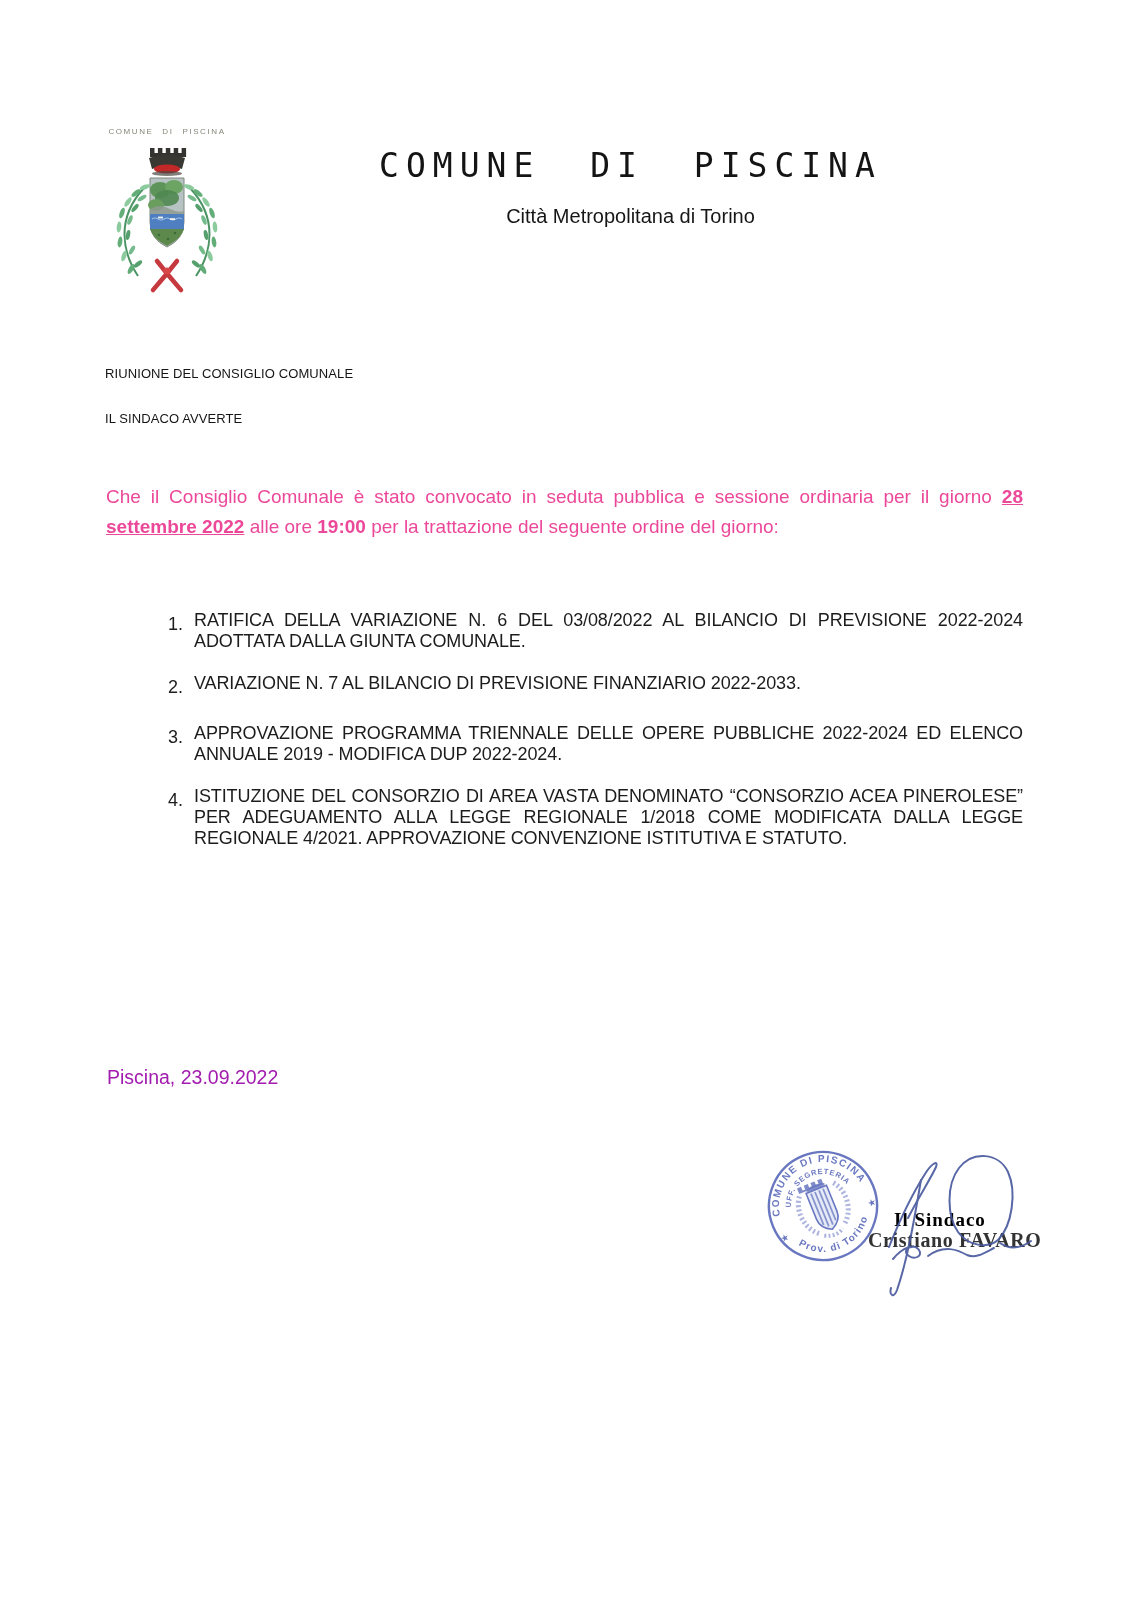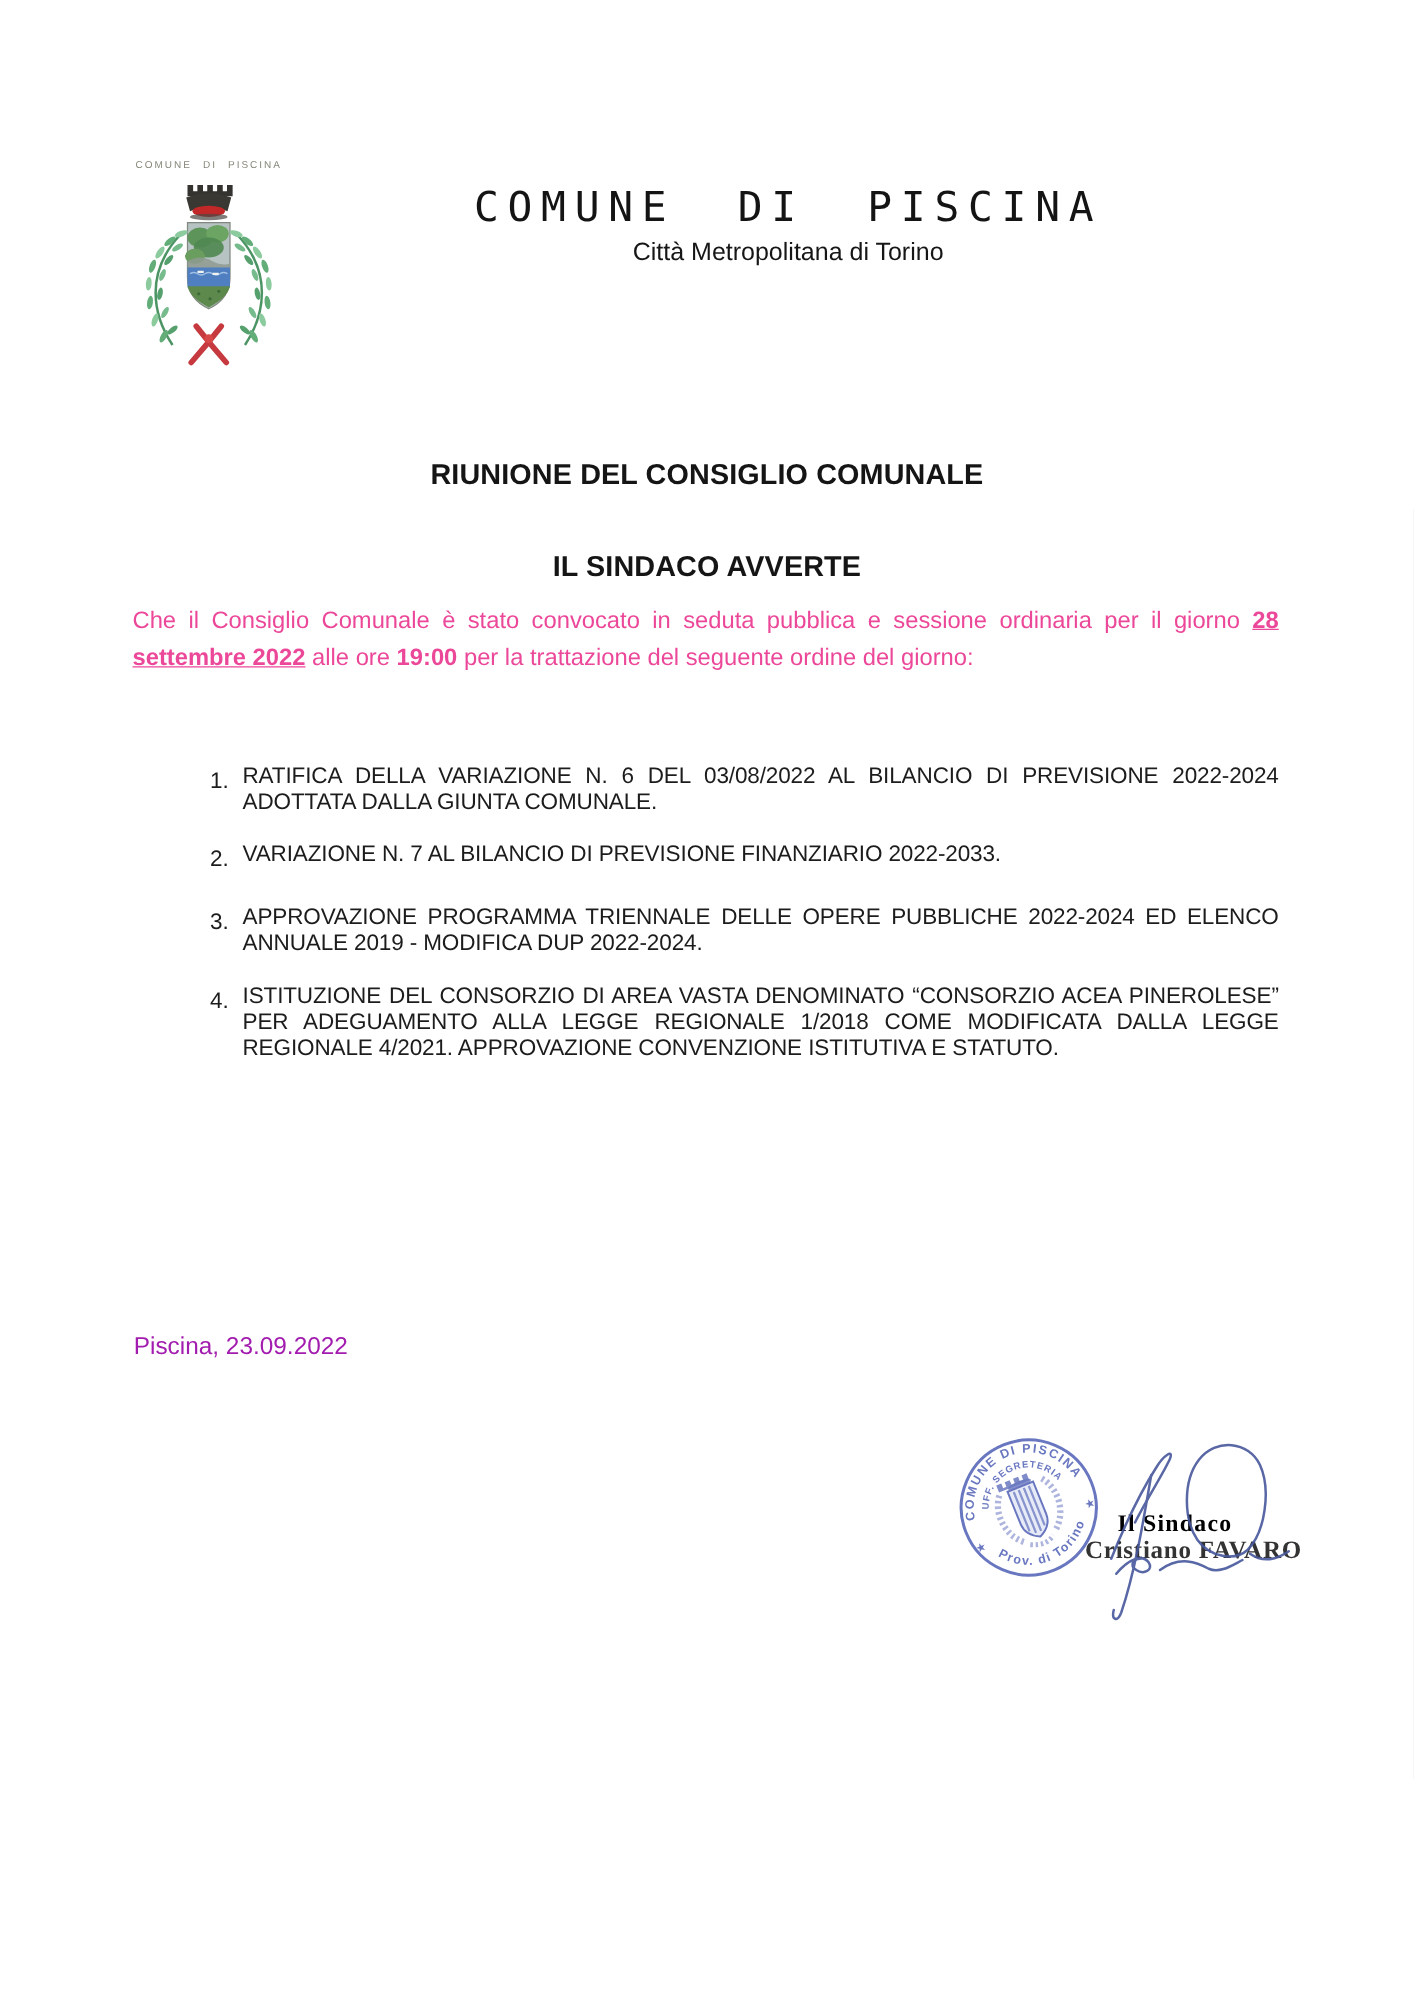--- a/index.html
+++ b/index.html
@@ -11,28 +11,28 @@
   }
   
   .logo { position:absolute; left:104px; top:118px; }
   .logo-caption { font-family:"Liberation Sans",sans-serif; letter-spacing:1.6px; word-spacing:5px; fill:#86867a; }
   
   .header-block { position:absolute; left:232px; right:102px; top:146px; text-align:center; }
   .doc-title {
     font-family:"DejaVu Sans Mono", monospace; font-size:33px; font-weight:400;
     letter-spacing:7px; word-spacing:23px; color:#141414; white-space:nowrap;
   }
-  .doc-subtitle { margin-top:6px; font-size:20px; color:#161616; }
+  .doc-subtitle { margin-top:20px; font-size:20px; color:#161616; }
   
   .heading {
-    position:absolute; left:105px; right:105px; text-align:center;
-    font-weight:bold; font-size:23px; color:#151515; letter-spacing:0.1px;
+    position:absolute; left:105px; right:105px; text-align:left;
+    font-weight:normal; font-size:13px; color:#151515; letter-spacing:0.1px;
   }
   .h1 { top:366px; }
-  .h2 { top:411px;margin-top:29px; }
+  .h2 { top:411px; }
   
   .intro {
     position:absolute; left:106px; right:108px; top:482px;
     font-size:19px; line-height:29.5px; text-align:justify; color:#ec4899;
   }
   .b  { font-weight:bold; }
   .bu { font-weight:bold; text-decoration:underline; }
   
   .agenda { position:absolute; left:168px; right:108px; top:610px; list-style:none; }
   .agenda-item { display:flex; margin-bottom:21px; }

